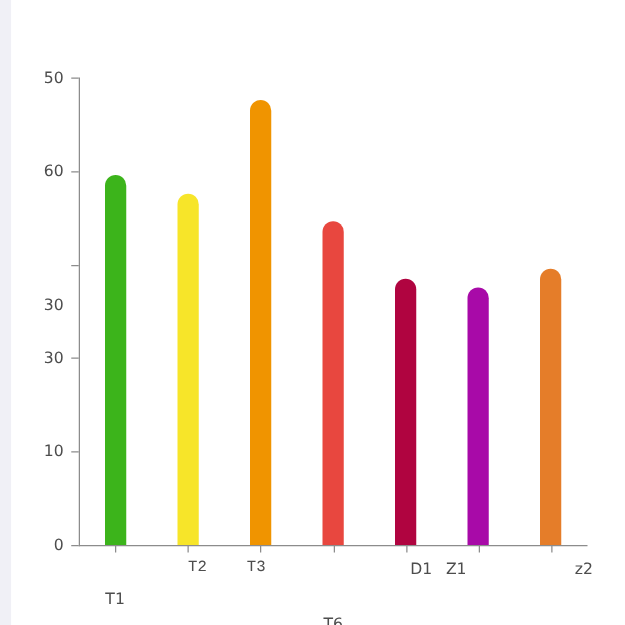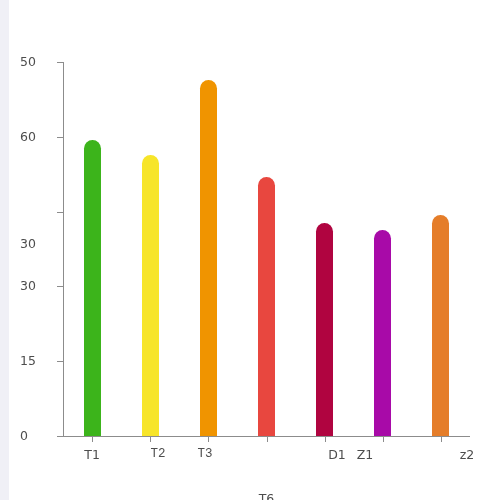--- a/index.html
+++ b/index.html
@@ -41,20 +41,21 @@
   }
   .ytick {
     position: absolute;
     left: 57px;
     width: 6px; height: 1px;
     background: #8c8c8c;
   }
   .ytick-label {
     position: absolute;
     right: 504px;           
+    text-align: right;
     font-size: 12.5px;
     color: #4d4d4d;
     white-space: nowrap;
   }
   .xtick {
     position: absolute;
     top: 436px;
     width: 1px; height: 6px;
     background: #8c8c8c;
   }
@@ -100,33 +101,33 @@
       <div class="bar" title="z2: 29.6" style="left: 432.429px; top: 214.592px; width: 17px; height: 221.408px; background: rgb(229, 125, 41);"></div>
     </div>
 
   <div class="axis-y-line"></div>
   <div class="axis-x-line"></div>
 
   <div id="yticks-layer">
       <div class="ytick" style="top: 436px;"></div>
       <div class="ytick-label" style="left: 20px; width: 31px; top: 428px;">0</div>
       <div class="ytick" style="top: 361.2px;"></div>
-      <div class="ytick-label" style="left: 20px; width: 31px; top: 353.2px;">15</div>
+      <div class="ytick-label" style="left: 20px; width: 31px; top: 353.2px;">10</div>
       <div class="ytick" style="top: 286.4px;"></div>
       <div class="ytick-label" style="left: 20px; width: 31px; top: 278.4px;">30</div>
       <div class="ytick" style="top: 211.6px;"></div>
       <div class="ytick-label" style="left: 20px; width: 31px; top: 203.6px; margin-top: 32px;">30</div>
       <div class="ytick" style="top: 136.8px;"></div>
       <div class="ytick-label" style="left: 20px; width: 31px; top: 128.8px;">60</div>
       <div class="ytick" style="top: 62px;"></div>
       <div class="ytick-label" style="left: 20px; width: 31px; top: 54px;">50</div>
     </div>
   <div id="xticks-layer">
       <div class="xtick" style="left: 92px;"></div>
-      <div class="xtick-label" style="left: 92.0714px;">T1</div>
+      <div class="xtick-label" style="left: 92.0714px; margin-top: 24px;">T1</div>
       <div class="xtick" style="left: 150px;"></div>
       <div class="xtick-label" style="left: 158px; font-family: Liberation Mono, monospace;">T2</div>
       <div class="xtick" style="left: 208px;"></div>
       <div class="xtick-label" style="left: 205px; font-family: Liberation Mono, monospace;">T3</div>
       <div class="xtick" style="left: 267px;"></div>
       <div class="xtick-label" style="left: 266.5px; margin-top: 44px;">T6</div>
       <div class="xtick" style="left: 325px;"></div>
       <div class="xtick-label" style="left: 337px; text-align: center;">D1</div>
       <div class="xtick" style="left: 383px;"></div>
       <div class="xtick-label" style="left: 365px;">Z1</div>

